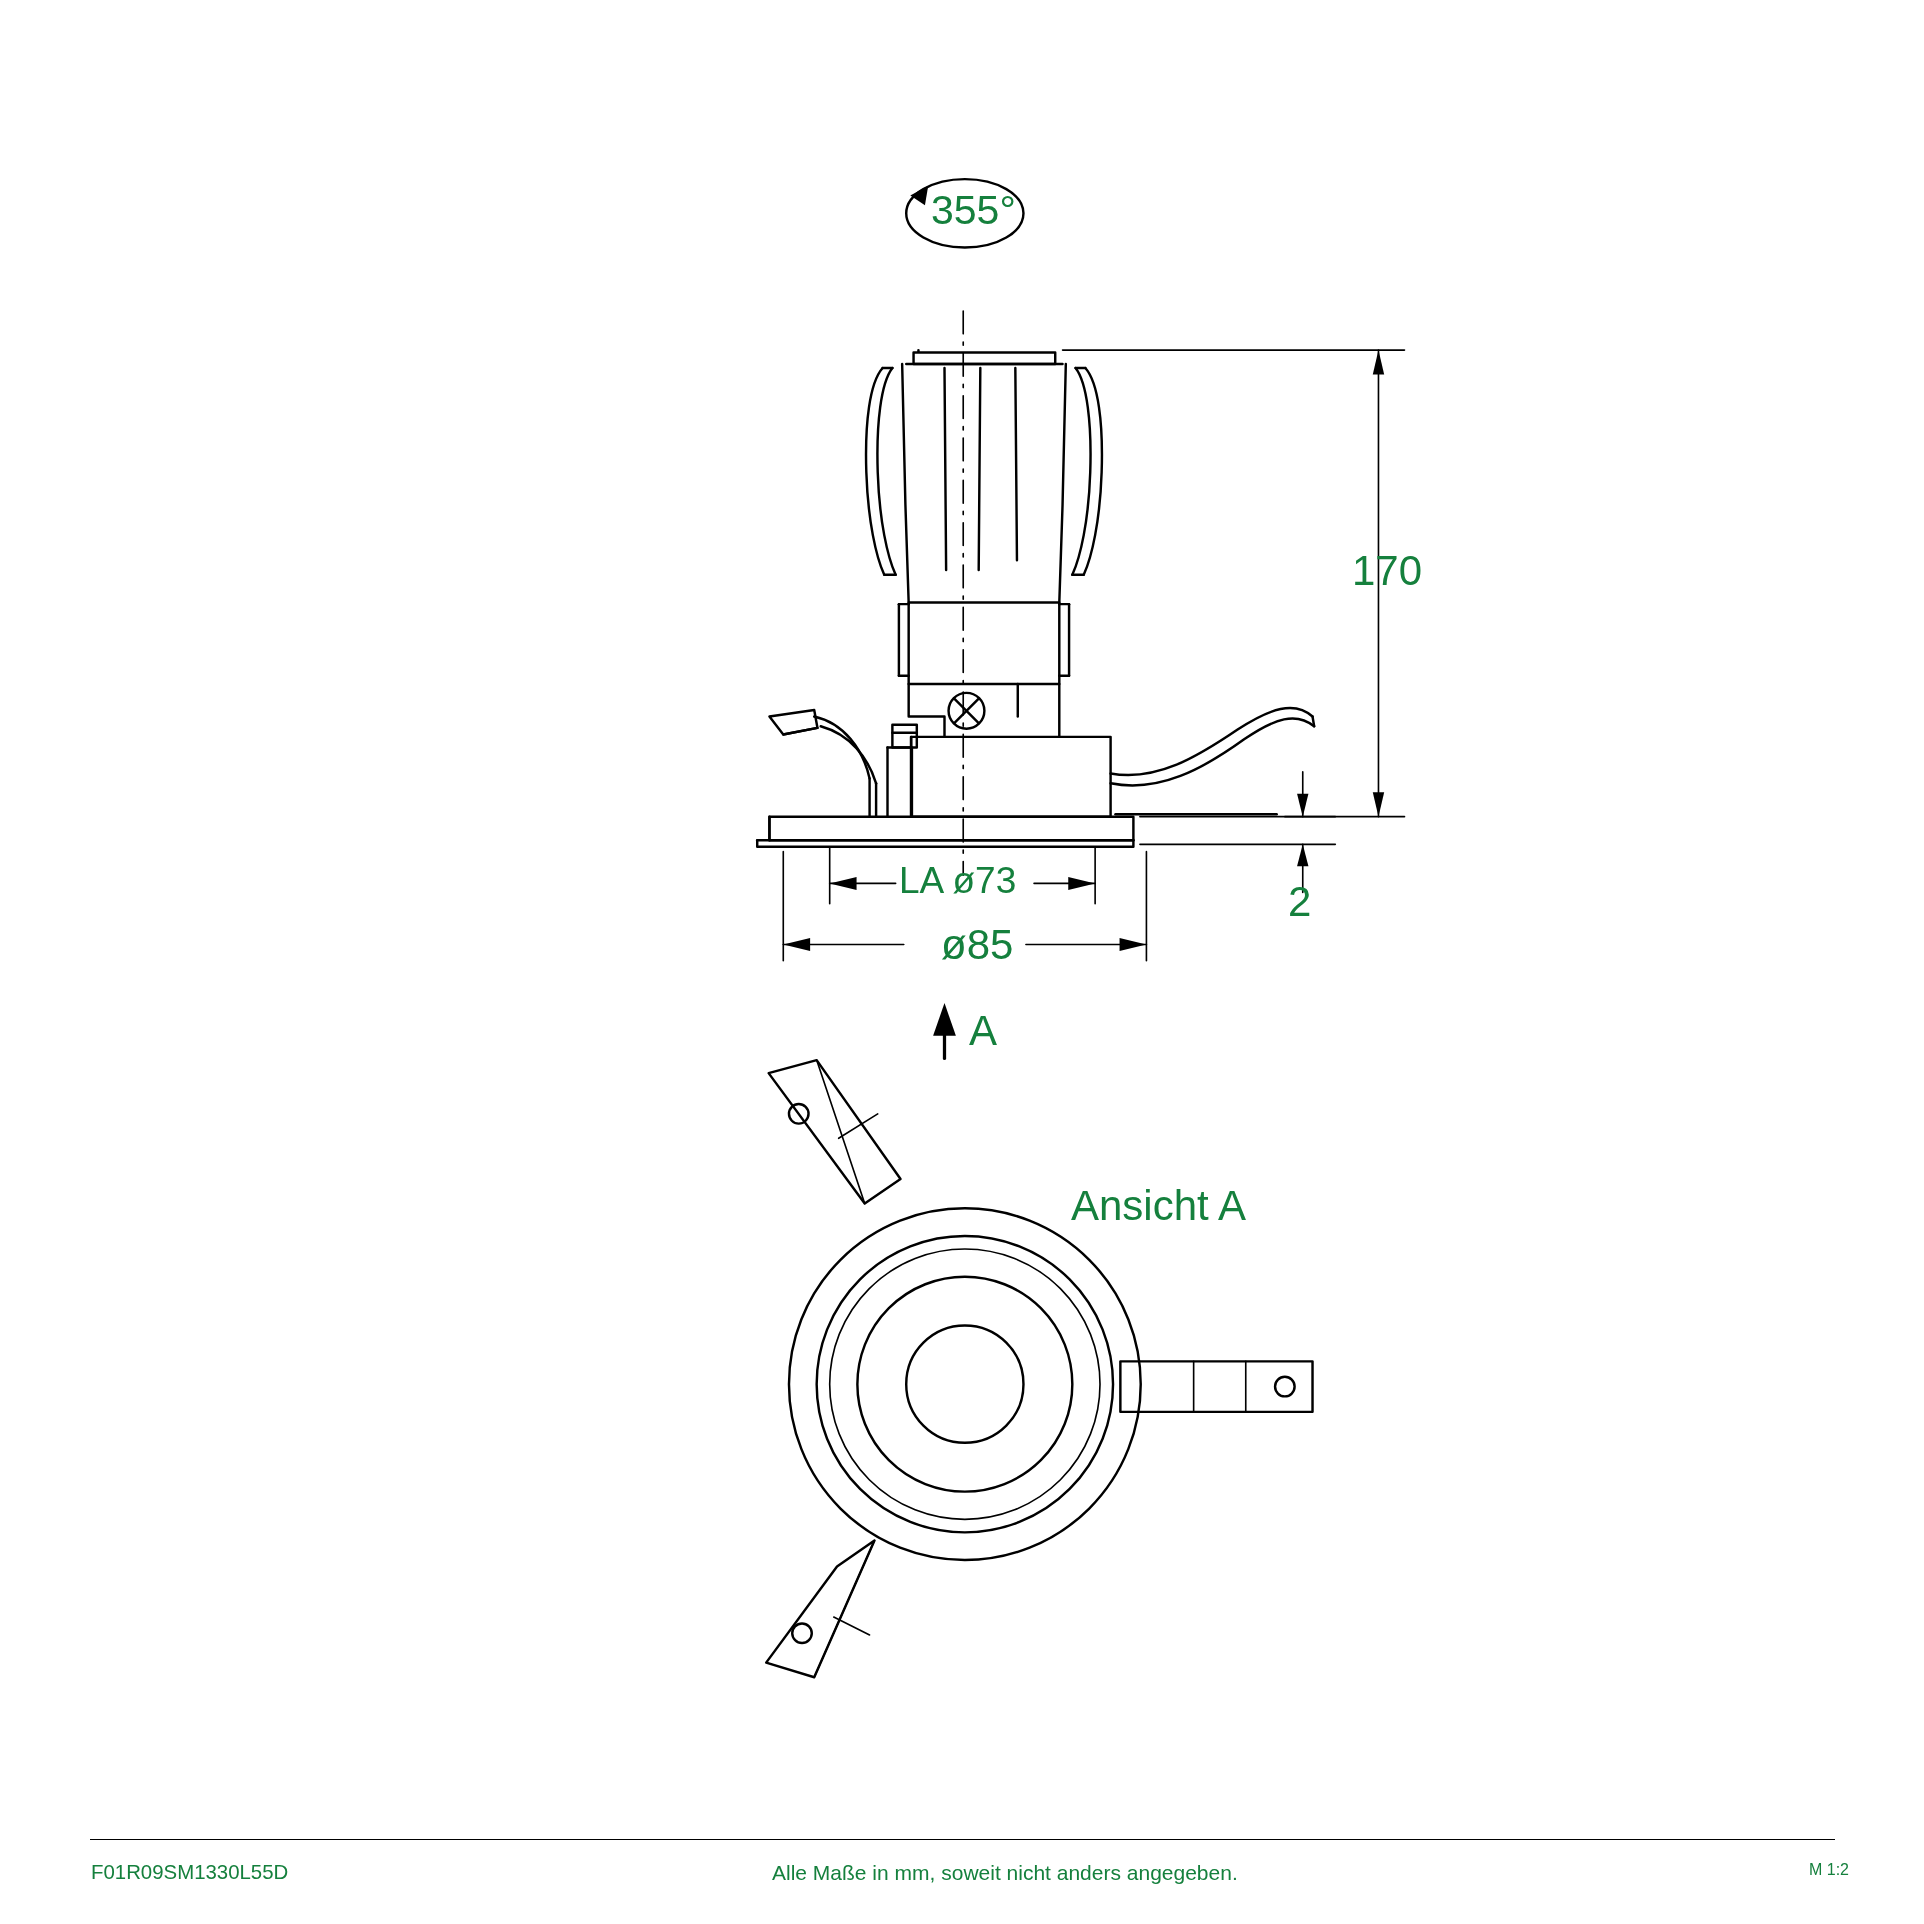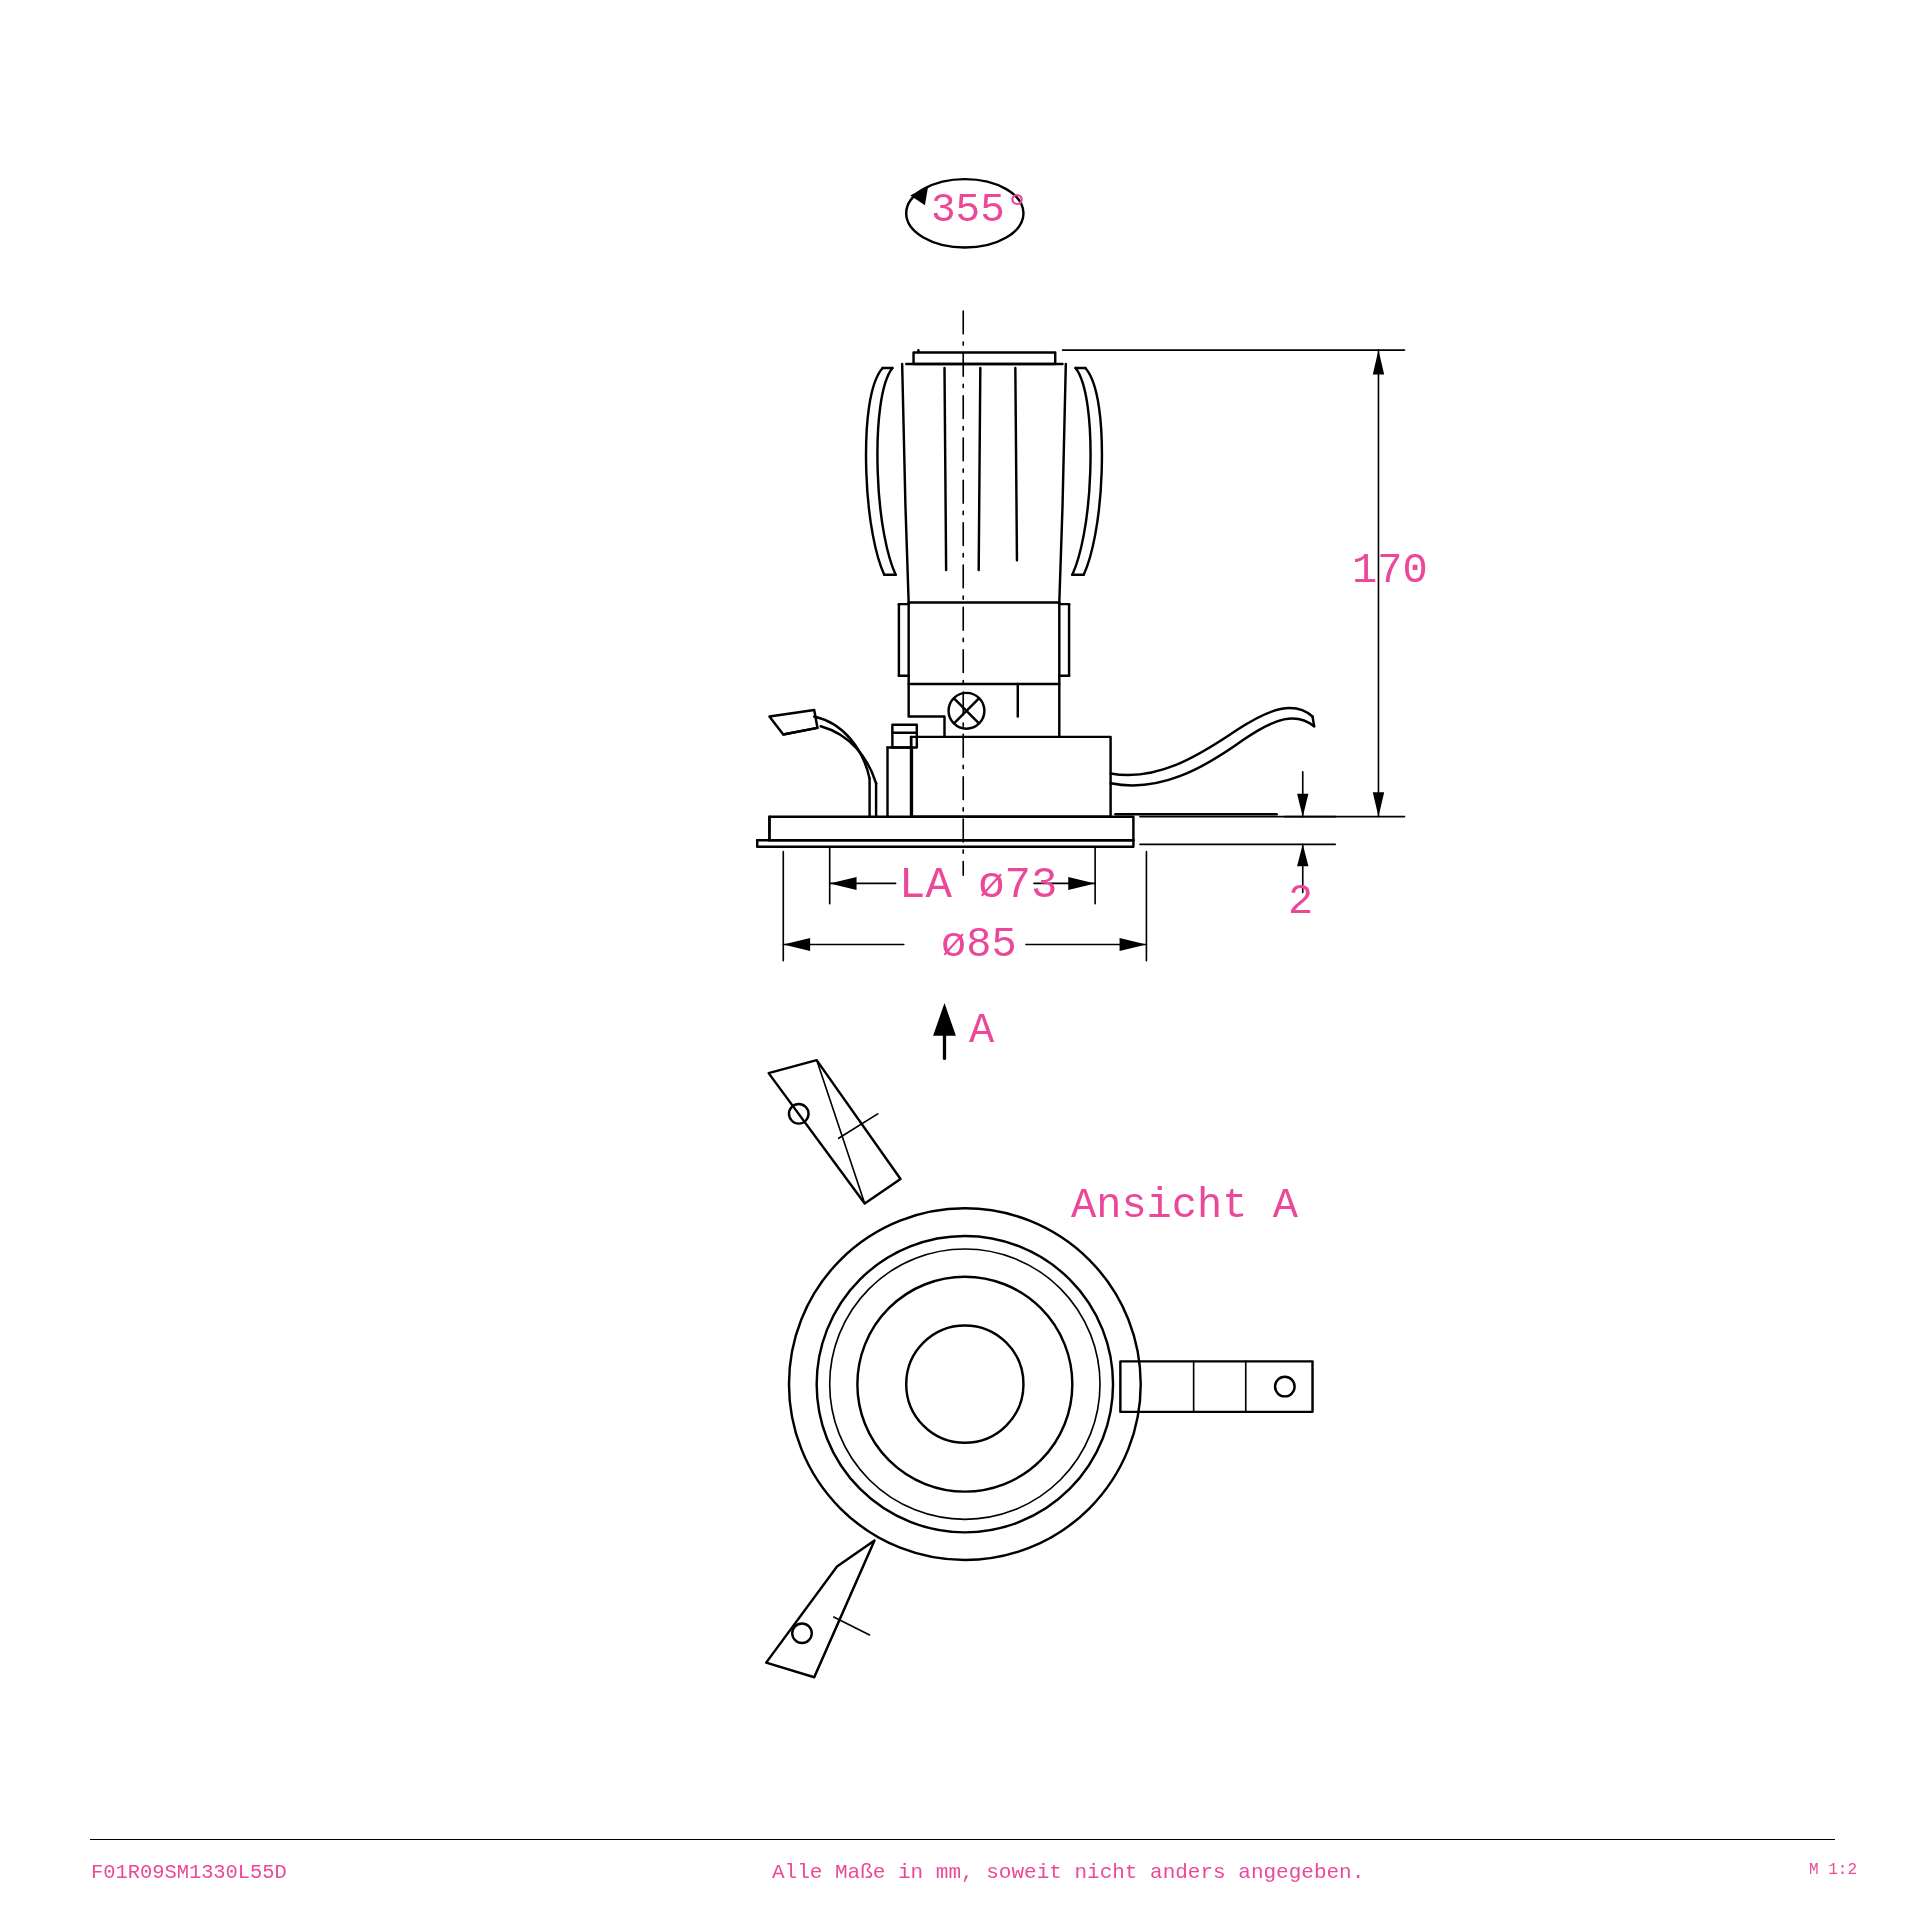--- a/index.html
+++ b/index.html
@@ -23,22 +23,22 @@
   }
   .drawing-svg {
     position: absolute;
     left: 0; top: 0;
     width: 1924px;
     height: 1924px;
   }
   .lbl {
     position: absolute;
     white-space: nowrap;
-    font-family: Liberation Mono, monospace;
-    color: #ec4899;
+    font-family: Liberation Sans, sans-serif;
+    color: #15803d;
   }
   .dim-text {
     font-size: 37px;
   }
   .rot-text {
     font-size: 41px;
   }
   .view-text {
     font-size: 41px;
     text-align: right;
@@ -208,21 +208,21 @@
       </g>
     </g>
   </svg>
 
   <div class="lbl rot-text" style="left:931px; top:187px;">355°</div>
 
   <div class="lbl dim-text" style="left:1352px; top:547px; font-size:42px;">170</div>
 
   <div class="lbl dim-text" style="left:1288px; top:878px; font-size:42px;">2</div>
 
-  <div class="lbl dim-text" style="left:899px; top:860px; font-size:44px;">LA ø73</div>
+  <div class="lbl dim-text" style="left:899px; top:860px; font-size:37px;">LA ø73</div>
 
   <div class="lbl dim-text" style="left:909px; top:921px; font-size:42px;margin-left:32px;">ø85</div>
 
   <div class="lbl arrow-letter" style="left:969px; top:1007px; font-size:42px;">A</div>
 
   <div class="lbl view-text" style="left:1071px; top:1182px; font-size:42px;">Ansicht A</div>
 
   <div class="footer-line"></div>
 
   <div class="lbl footer-text" style="left:91px; top:1861px; font-size:20.4px;">F01R09SM1330L55D</div>

